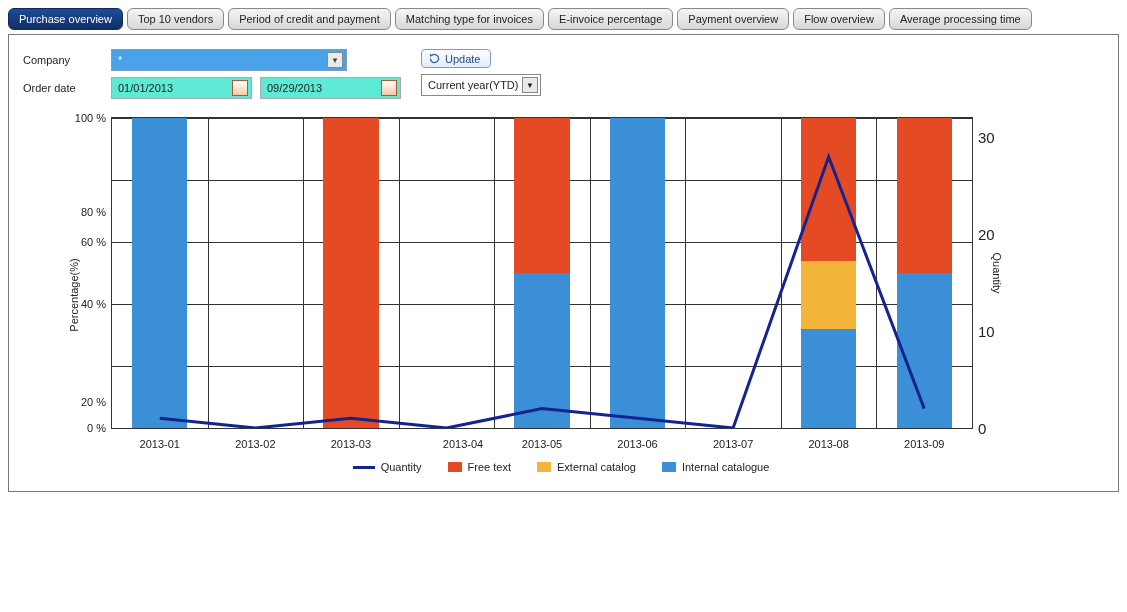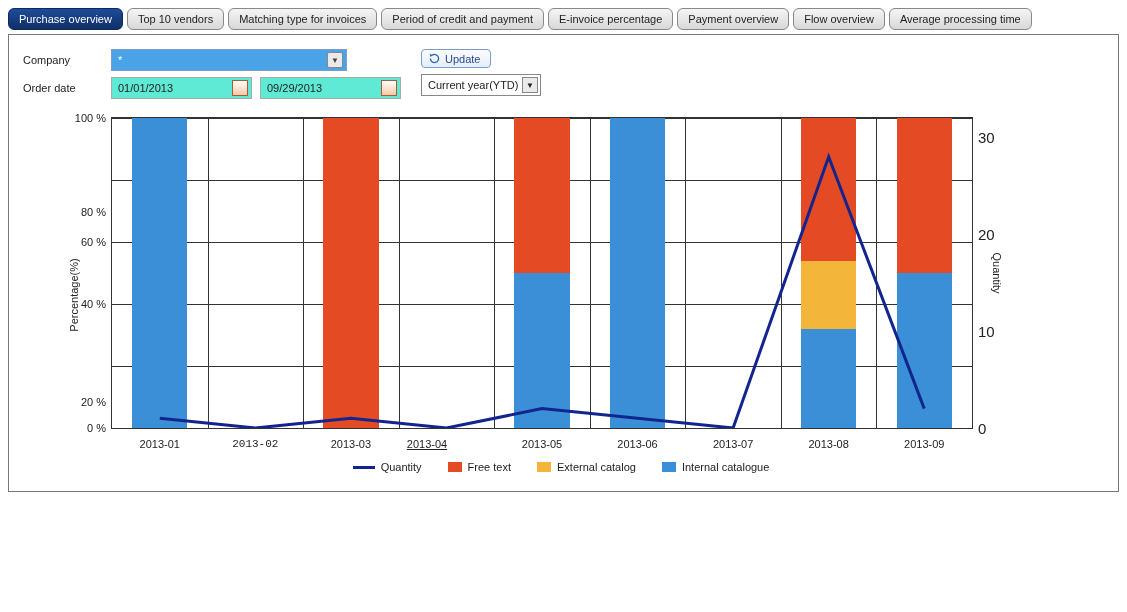--- a/index.html
+++ b/index.html
@@ -40,22 +40,22 @@
 .swatch{width:14px;height:10px}
 .swatch.line{width:22px;height:0;border-top:3px solid #12258f}
 </style>
 </head>
 <body>
 <div class="page">
 
 <div class="tabs" id="tabbar">
       <div class="tab active">Purchase overview</div>
       <div class="tab">Top 10 vendors</div>
+      <div class="tab">Period of credit and payment</div>
       <div class="tab">Matching type for invoices</div>
-      <div class="tab">Period of credit and payment</div>
       <div class="tab">E-invoice percentage</div>
       <div class="tab">Payment overview</div>
       <div class="tab">Flow overview</div>
       <div class="tab">Average processing time</div>
     </div>
 
 <div class="panel">
 
   <div class="filters">
     <div class="fcol">
@@ -115,29 +115,29 @@
           <div class="ylabel-r" style="top: 310px;">0</div>
           <div class="ylabel-r" style="top: 213.125px;">10</div>
           <div class="ylabel-r" style="top: 116.25px;">20</div>
           <div class="ylabel-r" style="top: 19.375px;">30</div>
           <div class="grid-v" style="left: 95.5556px;"></div>
           <div class="xlabel" style="left: 47.7778px;">2013-01</div>
           <div class="bar" style="left: 20.0667px; width: 55.4222px; height: 310px;">
             <div class="seg c-int" style="height: 310px; position: absolute; bottom: 0px; left: 0px; right: 0px;"></div>
           </div>
           <div class="grid-v" style="left: 191.111px;"></div>
-          <div class="xlabel" style="left: 143.333px; font-family: Liberation Mono, monospace;">2013-02</div>
+          <div class="xlabel" style="left: 143.333px;">2013-02</div>
           <div class="bar" style="left: 115.622px; width: 55.4222px; height: 0px;"></div>
           <div class="grid-v" style="left: 286.667px;"></div>
           <div class="xlabel" style="left: 238.889px;">2013-03</div>
           <div class="bar" style="left: 211.178px; width: 55.4222px; height: 310px;">
             <div class="seg c-free" style="height: 310px; position: absolute; bottom: 0px; left: 0px; right: 0px;"></div>
           </div>
           <div class="grid-v" style="left: 382.222px;"></div>
-          <div class="xlabel" style="left: 315px; text-decoration: underline;">2013-04</div>
+          <div class="xlabel" style="left: 351px;">2013-04</div>
           <div class="bar" style="left: 306.733px; width: 55.4222px; height: 0px;"></div>
           <div class="grid-v" style="left: 477.778px;"></div>
           <div class="xlabel" style="left: 430px;">2013-05</div>
           <div class="bar" style="left: 402.289px; width: 55.4222px; height: 310px;">
             <div class="seg c-int" style="height: 155px; position: absolute; bottom: 0px; left: 0px; right: 0px;"></div>
             <div class="seg c-free" style="height: 155px; position: absolute; bottom: 155px; left: 0px; right: 0px;"></div>
           </div>
           <div class="grid-v" style="left: 573.333px;"></div>
           <div class="xlabel" style="left: 525.556px;">2013-06</div>
           <div class="bar" style="left: 497.844px; width: 55.4222px; height: 310px;">

